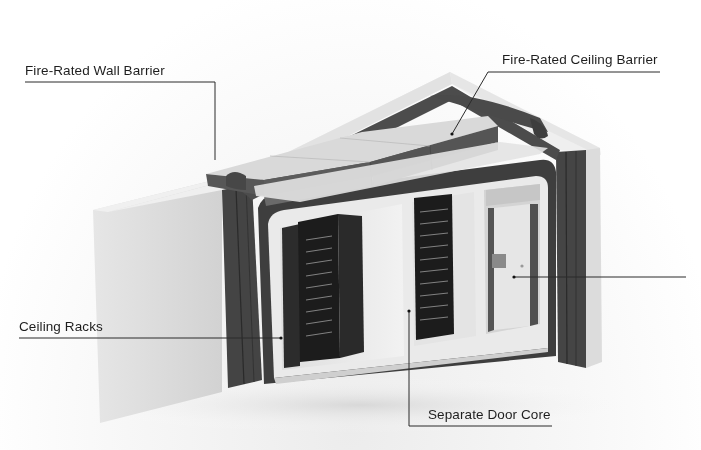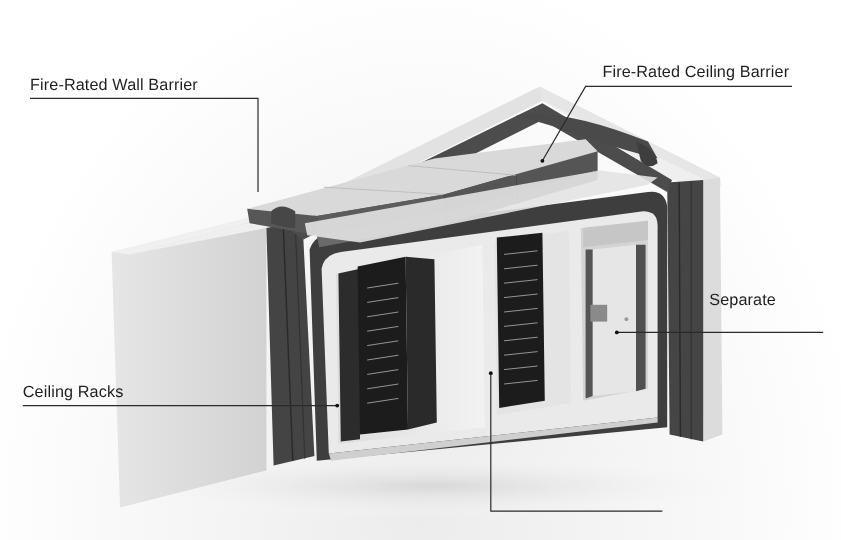--- a/index.html
+++ b/index.html
@@ -158,19 +158,19 @@
       <circle cx="409" cy="311" r="1.6"></circle>
       <circle cx="452" cy="134" r="1.6"></circle>
     </g>
   </svg>
 
   <div class="callout-label" style="left:25px; top:63px;">Fire-Rated Wall Barrier</div>
 
   <div class="callout-label" style="left:502px; top:52px;">Fire-Rated Ceiling Barrier</div>
 
   <div class="callout-label label-multi" style="left:591px; top:242px;">
-    <span class="label-line">Separate</span>
   </div>
 
   <div class="callout-label" style="left:19px; top:319px;">Ceiling Racks</div>
 
+  <div class="callout-label" style="left:428px; top:407px;">Separate Door Core</div>
 
 </div>
 
 </body></html>

